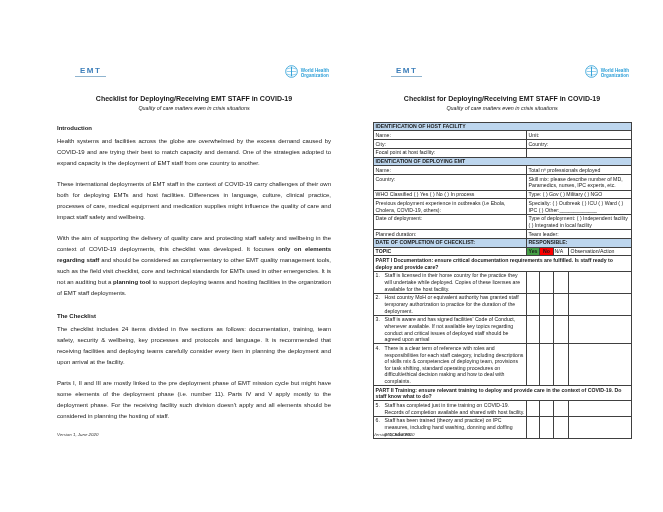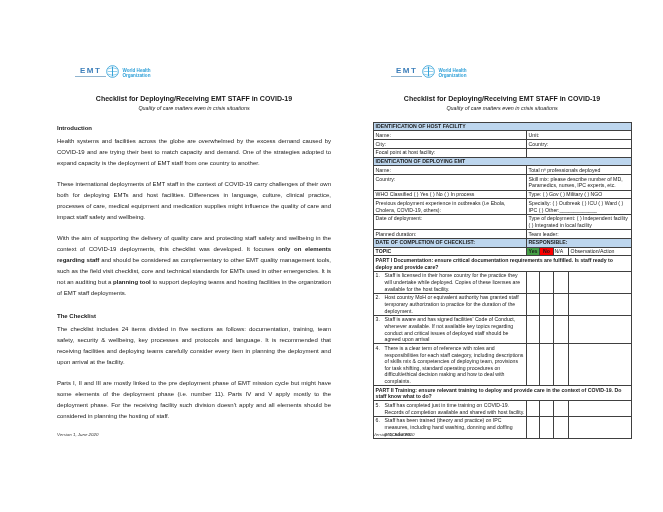--- a/index.html
+++ b/index.html
@@ -1,21 +1,21 @@
 <!DOCTYPE html>
 <html><head>
 <meta charset="utf-8">
 <style>
   html,body{margin:0;padding:0;}
   body{width:663px;height:512px;position:relative;background:#ffffff;overflow:hidden;
        font-family:"Liberation Sans","DejaVu Sans",sans-serif;color:#1a1a1a;}
   .page{position:absolute;top:62px;}
   .page-left{left:57px;width:274px;}
   .page-right{left:373px;width:258px;}
-  .hdr{display:flex;align-items:flex-start;height:24px;}
+  .hdr{display:flex;justify-content:space-between;align-items:flex-start;height:24px;}
   .emt-logo{margin-left:18px;margin-top:4px;font-size:8px;font-weight:bold;letter-spacing:1.5px;
             color:#3d7fba;border-bottom:1.6px solid #8fb4cf;padding:0 5px 1px 5px;}
   .who-logo{display:flex;align-items:center;gap:3px;margin-right:2px;margin-top:2px;}
   .who-text{display:flex;flex-direction:column;font-size:4.6px;line-height:5.2px;color:#2fa0d8;font-weight:bold;}
   .doc-title{text-align:center;font-size:7px;font-weight:bold;margin-top:9px;}
   .doc-subtitle{text-align:center;font-size:5.4px;font-style:italic;margin-top:2.5px;}
   .heading{font-size:6px;font-weight:bold;margin-top:14px;}
   .page-left p{font-size:6px;line-height:11px;text-align:justify;margin:10px 0 0 0;}
   .page-left .heading + p{margin-top:5px;}
   .footer{position:absolute;font-size:4.4px;font-style:italic;color:#333;top:432px;}

